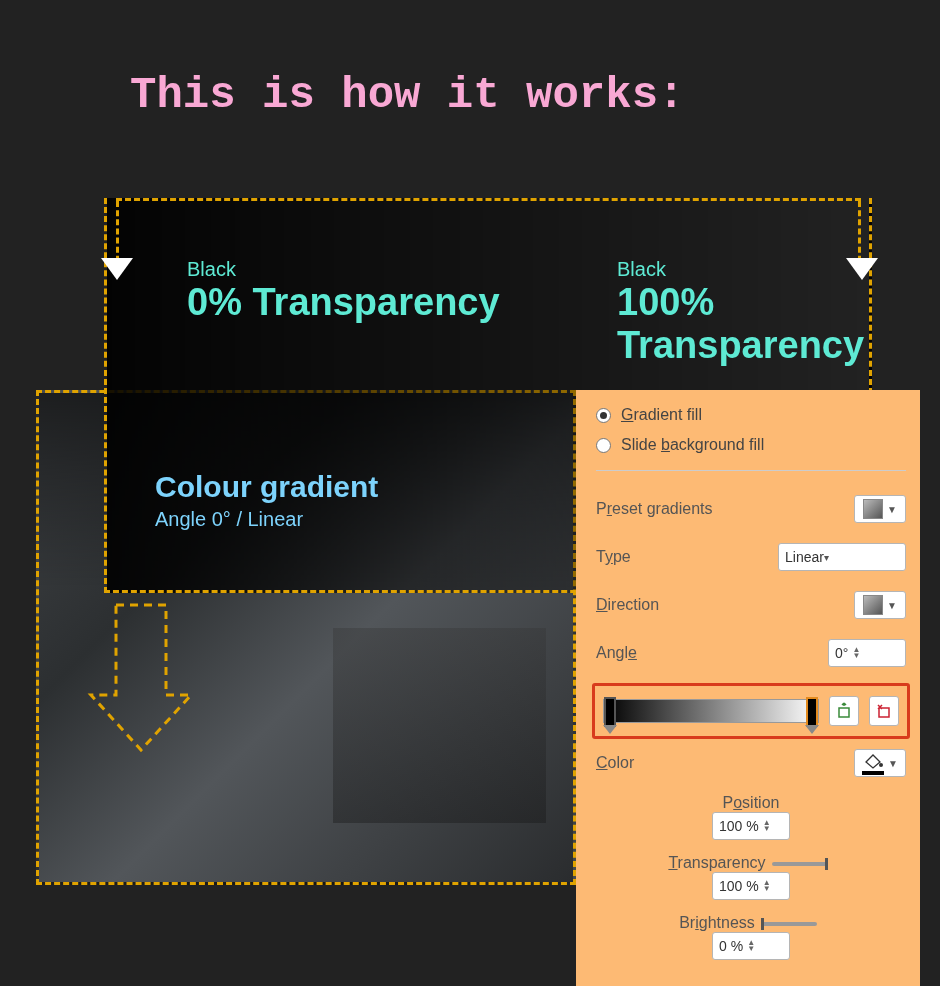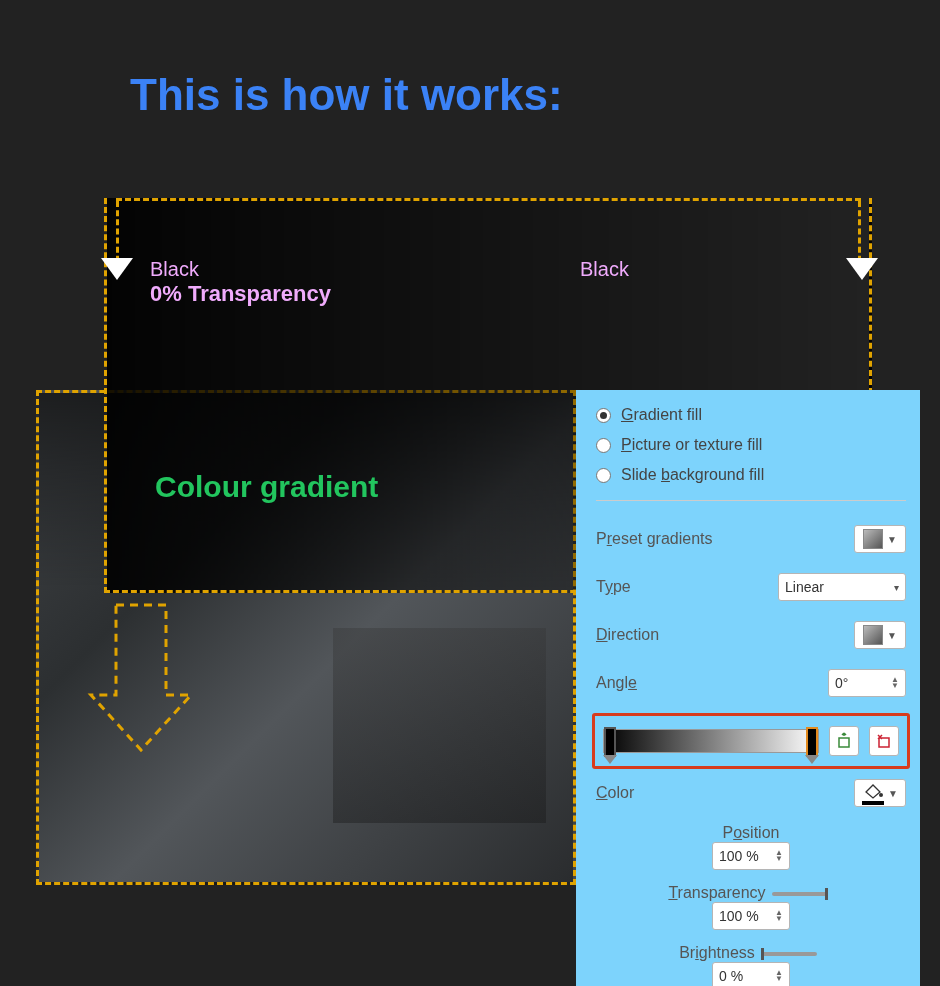--- a/index.html
+++ b/index.html
@@ -13,21 +13,22 @@
     position: relative;
     overflow: hidden;
   }
 
   .page-title {
     position: absolute;
     left: 130px;
     top: 70px;
     font-size: 44px;
     font-weight: 600;
-    color: #3b82f6;
+    color: #f9a8d4;
+    font-family: Liberation Mono, monospace;
   }
 
   
   .connector-top {
     position: absolute;
     left: 116px;
     top: 198px;
     width: 745px;
     height: 70px;
     border-top: 3px dashed #e0a300;
@@ -50,24 +51,25 @@
     border-left: 16px solid transparent;
     border-right: 16px solid transparent;
     border-top: 22px solid #fff;
     position: absolute;
   }
   #tri1 { left: 101px; top: 258px; }
   #tri2 { left: 846px; top: 258px; }
 
   .stop-label {
     position: absolute;
-    color:#f0abfc;
+    color:#5eead4;
+    margin-left:37px;
   }
   .stop-label .small { font-size: 20px; font-weight: 400; }
-  .stop-label .big   { font-size: 22px; font-weight: 600; }
+  .stop-label .big   { font-size: 38px; font-weight: 600; }
   #stop1 { left: 150px; top: 258px; }
   #stop2 { left: 580px; top: 258px; }
 
   
   .office {
     position: absolute;
     left: 36px;
     top: 390px;
     width: 540px;
     height: 495px;
@@ -97,41 +99,41 @@
     height: 395px;
     background: linear-gradient(to right, rgba(0,0,0,0.9), rgba(0,0,0,0));
     border: 3px dashed #e0a300;
     border-top: none;
   }
 
   .gradient-desc {
     position:absolute;
     left: 155px;
     top: 470px;
-    color:#22c55e;
+    color:#7dd3fc;
   }
   .gradient-desc .t1 { font-size: 30px; font-weight:600; }
   .gradient-desc .t2 { font-size: 20px; font-weight:400; margin-top:4px;}
 
   
   .big-arrow {
     position:absolute;
     left: 86px;
     top: 600px;
   }
   .big-arrow svg { display:block; }
 
   
   .panel {
     position:absolute;
     left: 576px;
     top: 390px;
     width: 344px;
     height: 596px;
-    background:#7dd3fc;
+    background:#fdba74;
     color:#444;
     font-size: 16px;
     padding: 10px 14px 0 20px;
   }
 
   .radio-row {
     display:flex;
     align-items:center;
     gap:10px;
     padding: 6px 0;
@@ -167,21 +169,21 @@
   .opt-row .lbl { color:#555; }
   .opt-row .lbl u { text-decoration: underline; }
 
   .dropdown, .spinner, .swatch-btn {
     background:#fff;
     border:1px solid #b5b5b5;
     border-radius:3px;
     height:28px;
     display:flex;
     align-items:center;
-    justify-content:space-between;
+    justify-content:flex-start;
     padding:0 6px;
     font-size:14px;
     color:#333;
   }
   .dropdown { width: 128px; }
   .spinner  { width: 78px; gap:4px; }
   .spinner .spin {
     display:flex; flex-direction:column; line-height:6px; font-size:8px; color:#666;
   }
   .swatch-btn { width:52px; gap:4px; justify-content:center;}
@@ -285,41 +287,39 @@
 <div class="connector-top"></div>
 <div id="tri1" class="triangle-down"></div>
 <div id="tri2" class="triangle-down"></div>
 
 <div id="stop1" class="stop-label">
   <div class="small">Black</div>
   <div class="big">0% Transparency</div>
 </div>
 <div id="stop2" class="stop-label">
   <div class="small">Black</div>
+  <div class="big">100% Transparency</div>
 </div>
 
 <div class="gradient-desc">
   <div class="t1">Colour gradient</div>
+  <div class="t2">Angle 0° / Linear</div>
 </div>
 
 <div class="big-arrow">
   <svg width="110" height="160" viewBox="0 0 110 160">
     <path d="M30 5 H80 V95 H105 L55 150 L5 95 H30 Z" fill="none" stroke="#e0a300" stroke-width="3" stroke-dasharray="8 6"></path>
   </svg>
 </div>
 
 <div class="panel">
 
   <div class="radio-row">
     <span class="radio checked"></span>
     <span><u>G</u><span>radient fill</span></span>
-  </div>
-  <div class="radio-row">
-    <span class="radio"></span>
-    <span><u>P</u><span>icture or texture fill</span></span>
   </div>
   <div class="radio-row">
     <span class="radio"></span>
     <span>Slide <u>b</u><span>ackground fill</span></span>
   </div>
 
   <hr>
 
   <div class="opt-row">
     <span class="lbl">P<u>r</u><span>eset gradients</span></span>

